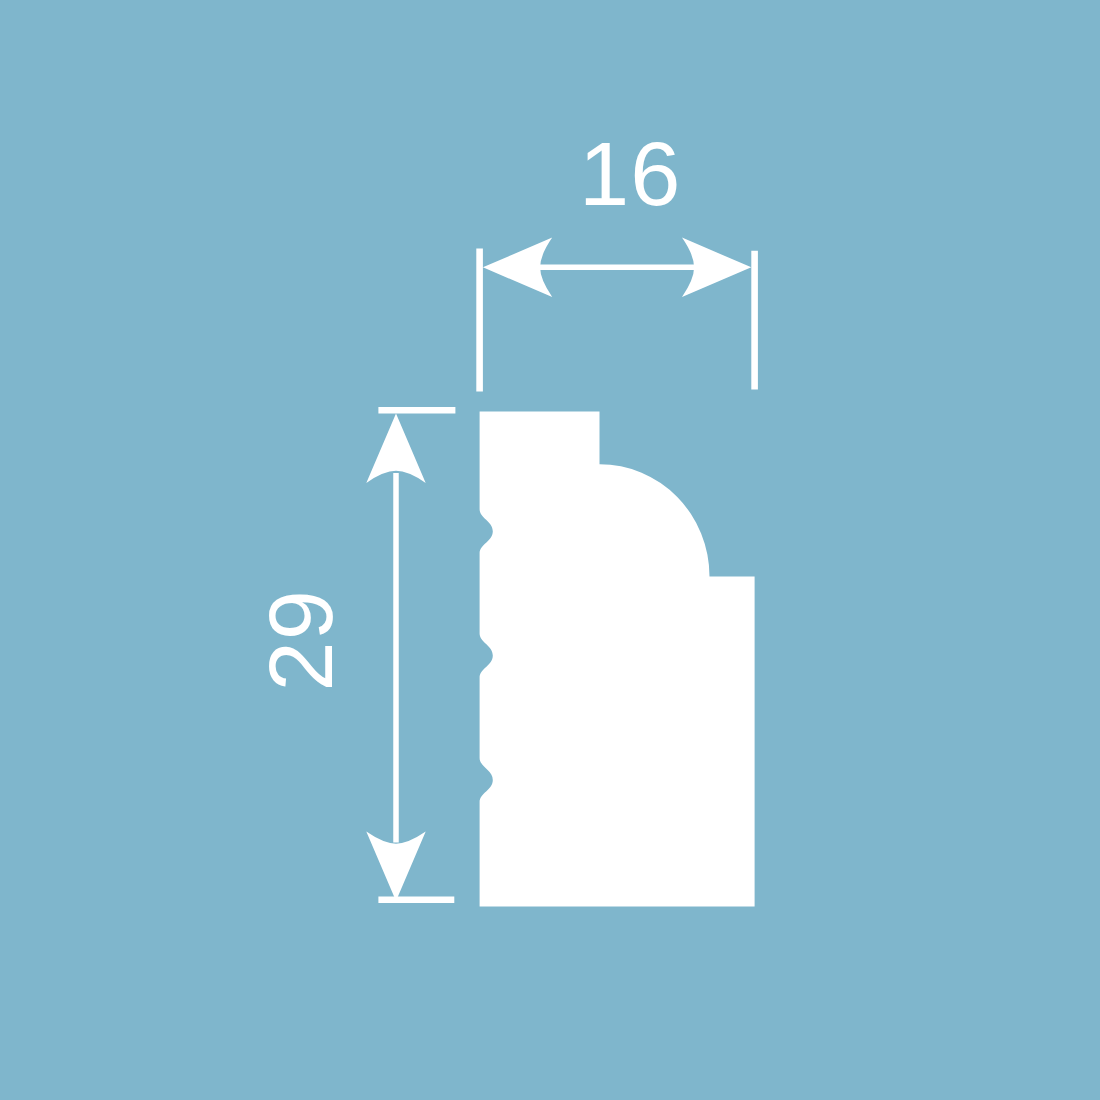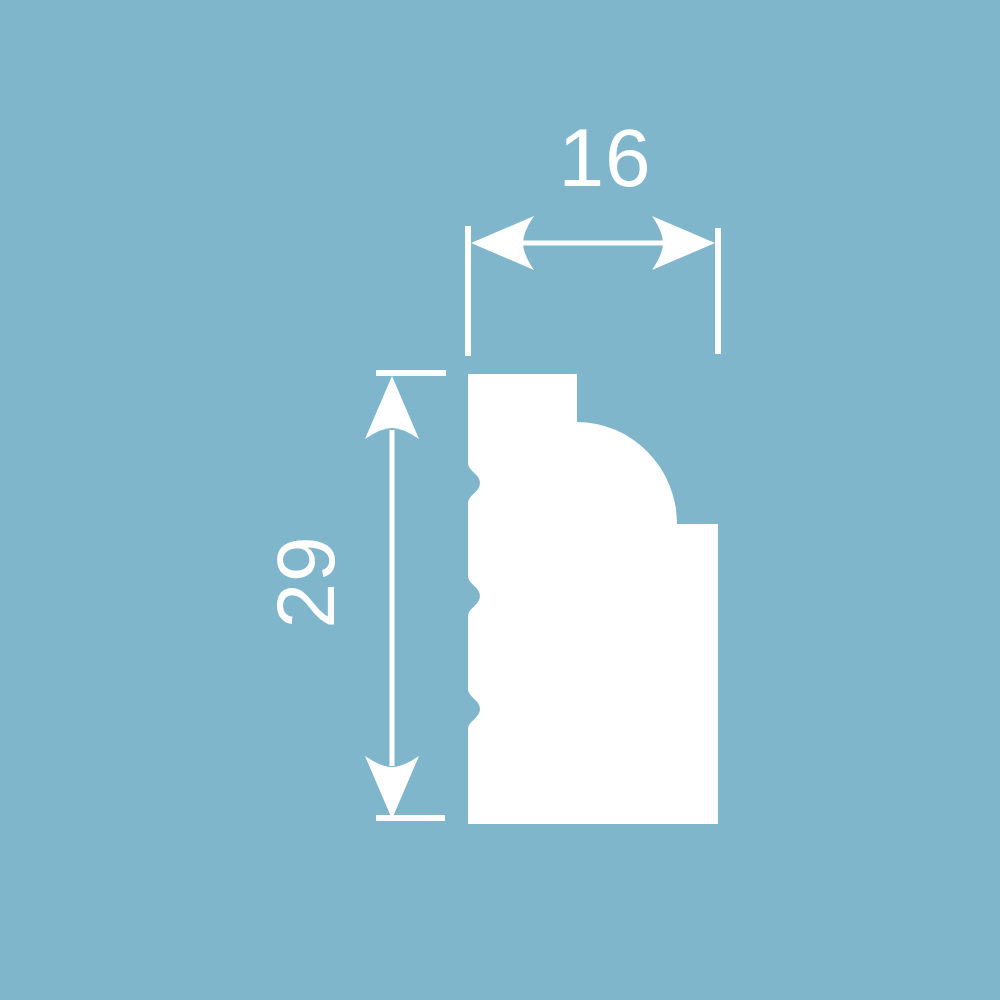--- a/index.html
+++ b/index.html
@@ -10,21 +10,20 @@
     margin:0;padding:0;
     width:1000px;height:1000px;
     background:var(--bg);
     overflow:hidden;
     font-family:"Liberation Sans", sans-serif;
   }
   .canvas{
     position:relative;
     width:860px;height:1000px;
     background:var(--bg);
-    margin-left:32px;
   }
   svg{display:block}
   .stroke{
     stroke:var(--fg);
     fill:none;
   }
   .fill{
     fill:var(--fg);
     stroke:none;
   }

